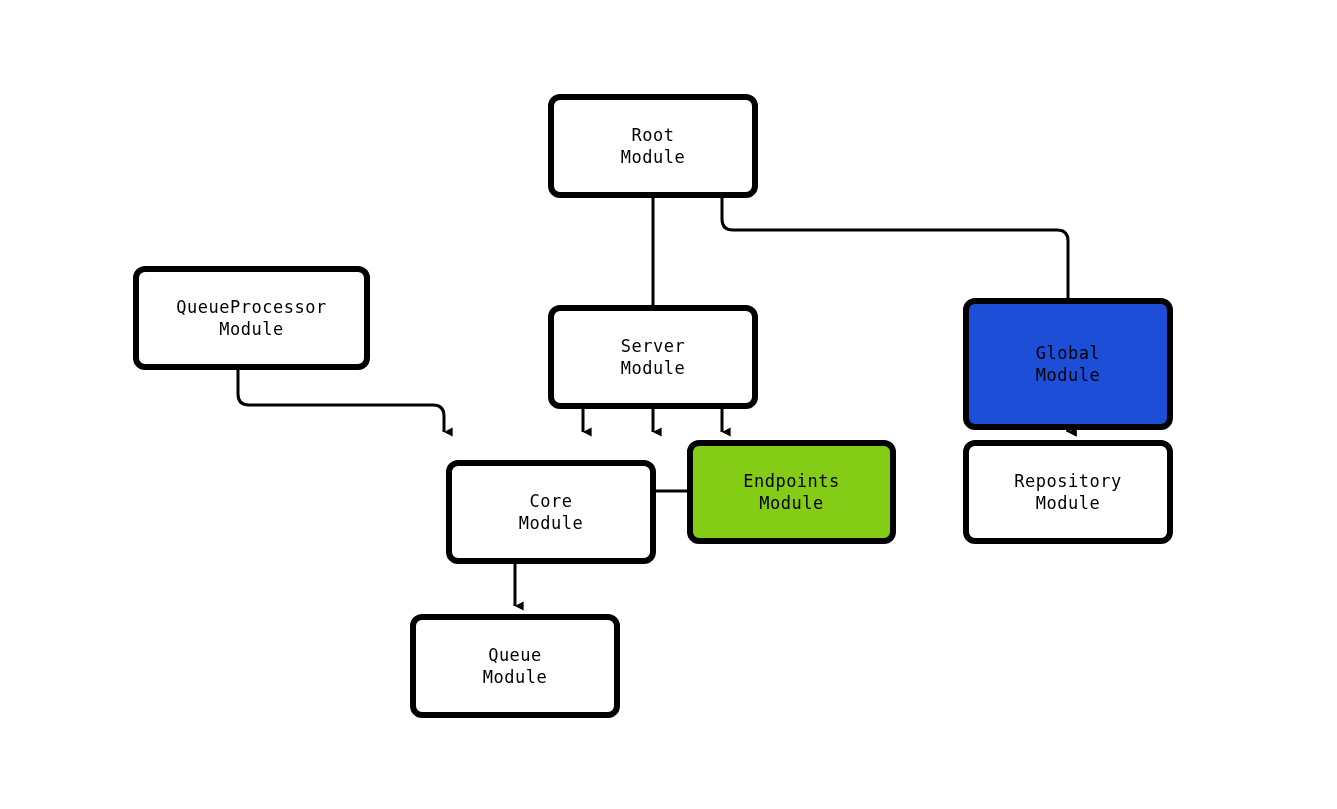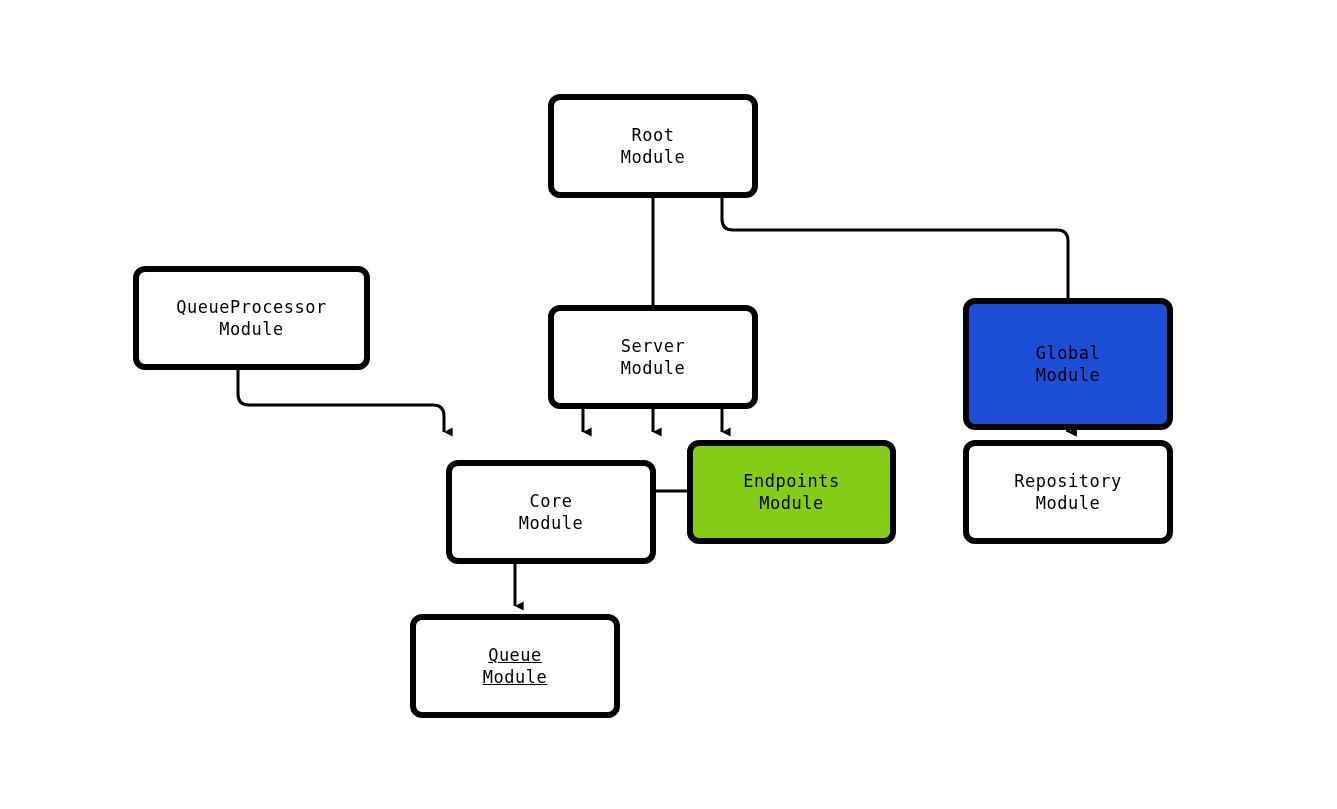--- a/index.html
+++ b/index.html
@@ -102,18 +102,18 @@
   <div class="node-box" style="left: 687px; top: 440px; width: 209px; height: 104px; border-color: rgb(0, 0, 0); background: #84cc16;">
     <span class="node-label">Endpoints
 Module</span>
   </div>
 
   <div class="node-box" style="left: 963px; top: 440px; width: 210px; height: 104px; border-color: rgb(0, 0, 0); background: rgb(255, 255, 255);">
     <span class="node-label">Repository
 Module</span>
   </div>
 
-  <div class="node-box" style="left: 410px; top: 614px; width: 210px; height: 104px; border-color: rgb(0, 0, 0); background: rgb(255, 255, 255); text-decoration: underline;">
+  <div class="node-box" style="left: 410px; top: 614px; width: 210px; height: 104px; border-color: rgb(0, 0, 0); background: rgb(255, 255, 255);">
     <span class="node-label">Queue
 Module</span>
   </div>
 
 </div>
 
 </body></html>

